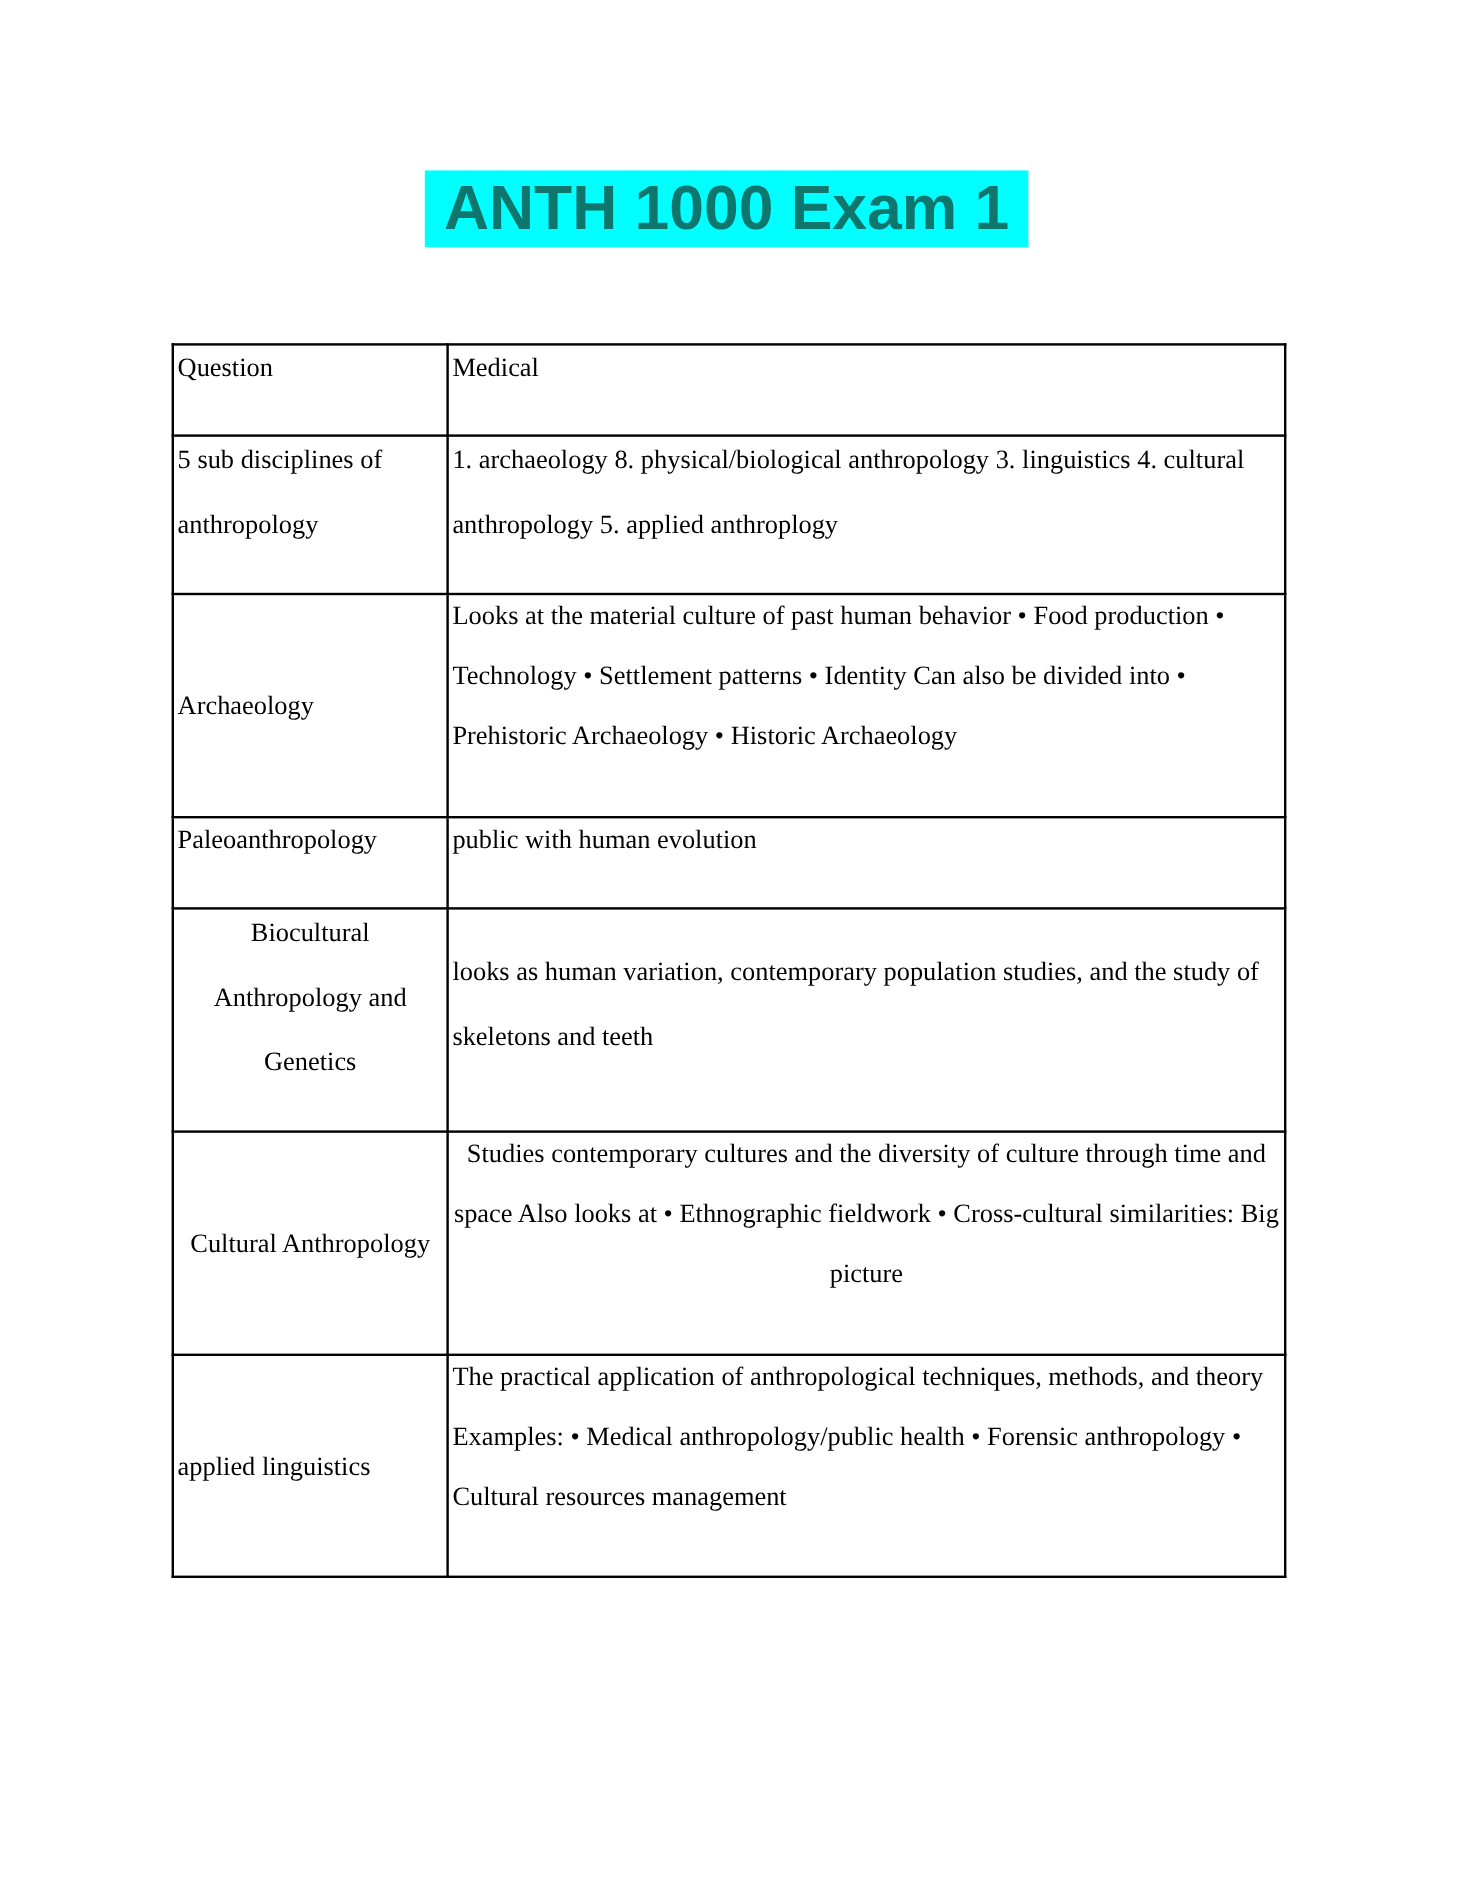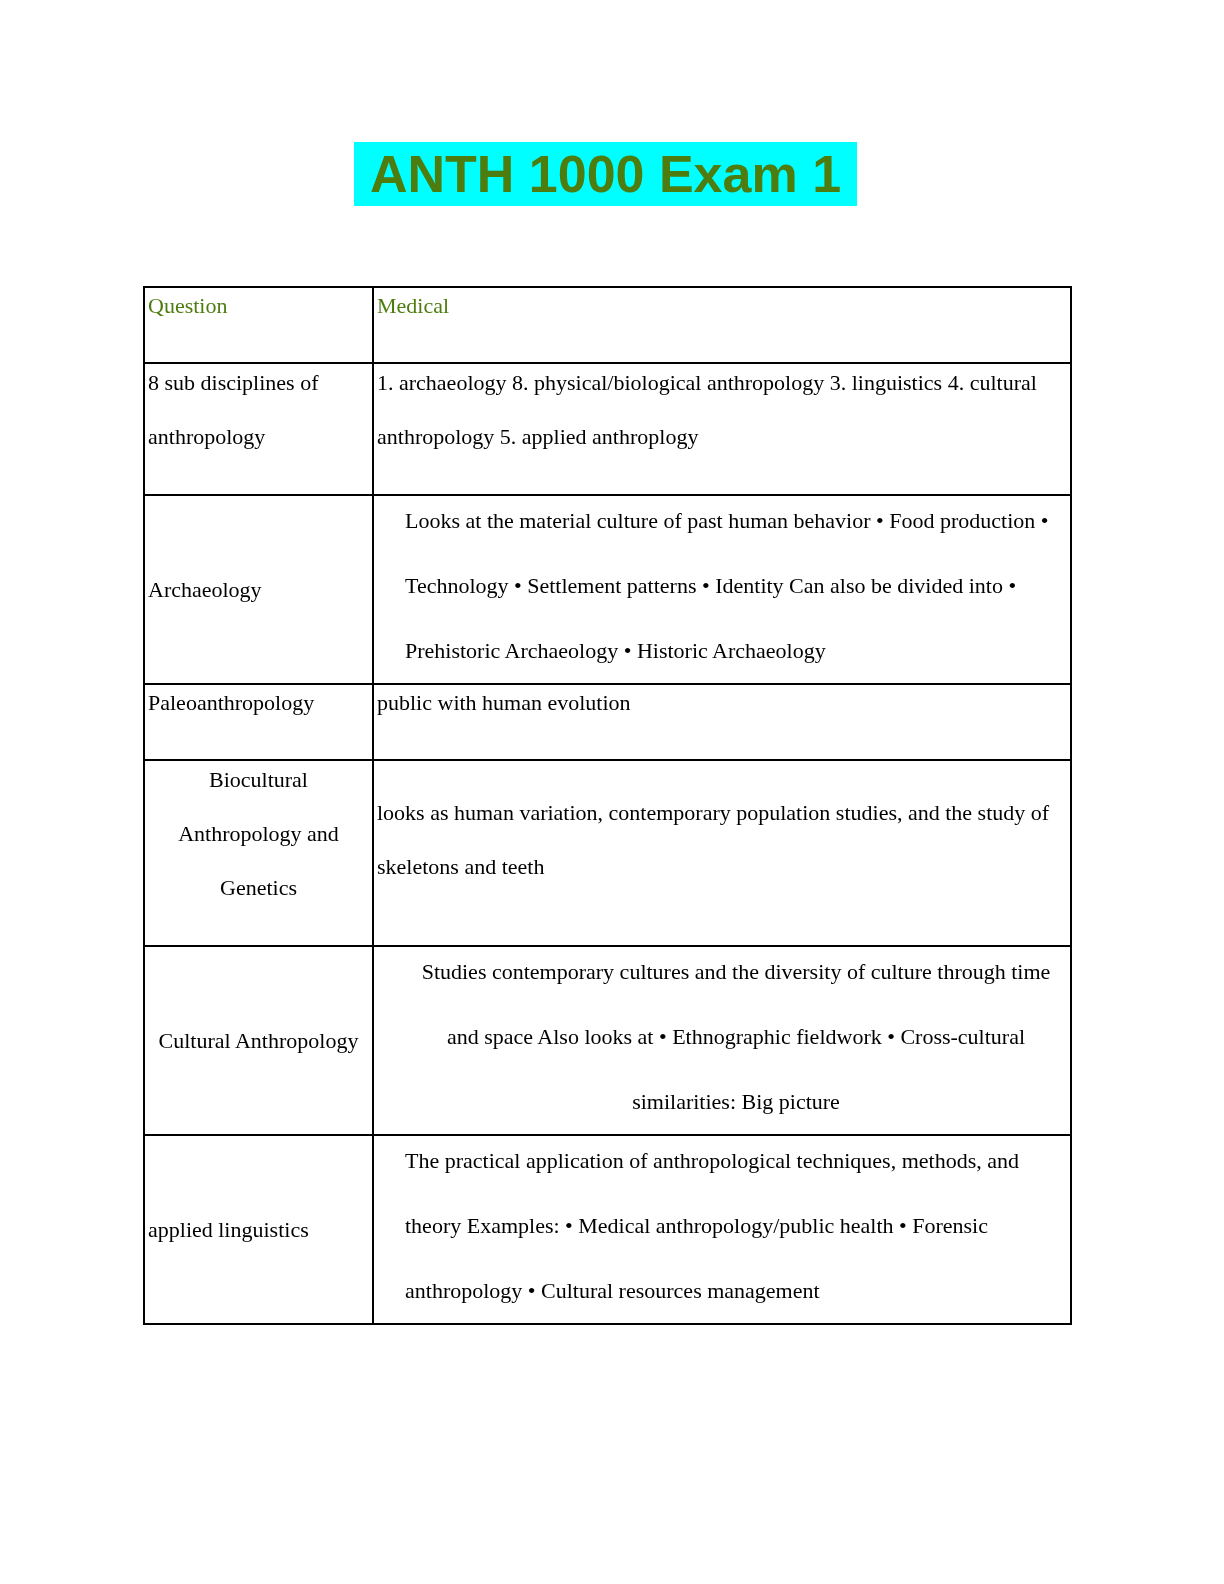--- a/index.html
+++ b/index.html
@@ -21,21 +21,21 @@
     height: 64px;
     background: #00ffff;
     display: flex;
     align-items: center;
     justify-content: center;
   }
   .title {
     font-family: "Liberation Sans", sans-serif;
     font-weight: bold;
     font-size: 52px;
-    color: #4d7c0f;
+    color: #0f766e;
     line-height: 1;
     white-space: nowrap;
     letter-spacing: 0px;
   }
   table.qa {
     position: absolute;
     left: 143px;
     top: 286px;
     width: 927px;
     border-collapse: collapse;
@@ -46,32 +46,32 @@
   }
   table.qa td {
     border: 2px solid #000000;
     padding: 0 3px;
     line-height: 54px;
     vertical-align: top;
     word-wrap: break-word;
   }
   col.q { width: 229px; }
   col.a { width: 698px; }
-  .hdr td { color: #4d7c0f; height: 74px; }
+  .hdr td { color: #000000; height: 74px; }
   .hdr td span { display: block; line-height: 36px; }
   .r1 td { height: 130px; }
   .r2 td { height: 184px; }
   .r3 td { height: 74px; }
   .r4 td { height: 74px; }
   .r5 td { height: 184px; }
   .r6 td { height: 184px; text-align: center; }
   .r7 td { height: 183px; }
   .r1 .txt { display: block; line-height: 54px; margin-top: -8px; }
   .r3 .txt, .r4 .txt { display: block; line-height: 36px; }
-  .r2 .atxt, .r6 .atxt, .r7 .atxt { display: block; line-height: 65px; margin-top: -8px; margin-left: 28px; }
+  .r2 .atxt, .r6 .atxt, .r7 .atxt { display: block; line-height: 50px; margin-top: -8px; }
   .r2 .qtxt, .r6 .qtxt, .r7 .qtxt { display: block; line-height: 54px; }
   .r5 .qtxt { display: block; line-height: 54px; margin-top: -8px; text-align: center; }
   .r5 .atxt { display: block; line-height: 54px; }
 </style>
 </head>
 <body>
 
 <div class="title-wrap">
   <div class="title">ANTH 1000 Exam 1</div>
 </div>
@@ -85,21 +85,21 @@
       <tr class="hdr">
     <td>
           <span>Question</span>
         </td>
     <td>
           <span>Medical</span>
         </td>
   </tr>
   <tr class="r1">
     <td>
-          <span class="txt">8 sub disciplines of anthropology</span>
+          <span class="txt">5 sub disciplines of anthropology</span>
         </td>
     <td>
           <span class="txt">1. archaeology 8. physical/biological anthropology 3. linguistics 4. cultural anthropology 5. applied anthroplogy</span>
         </td>
   </tr>
   <tr class="r2">
     <td class="qcell" style="vertical-align:middle">
           <span class="qtxt">Archaeology</span>
         </td>
     <td>

